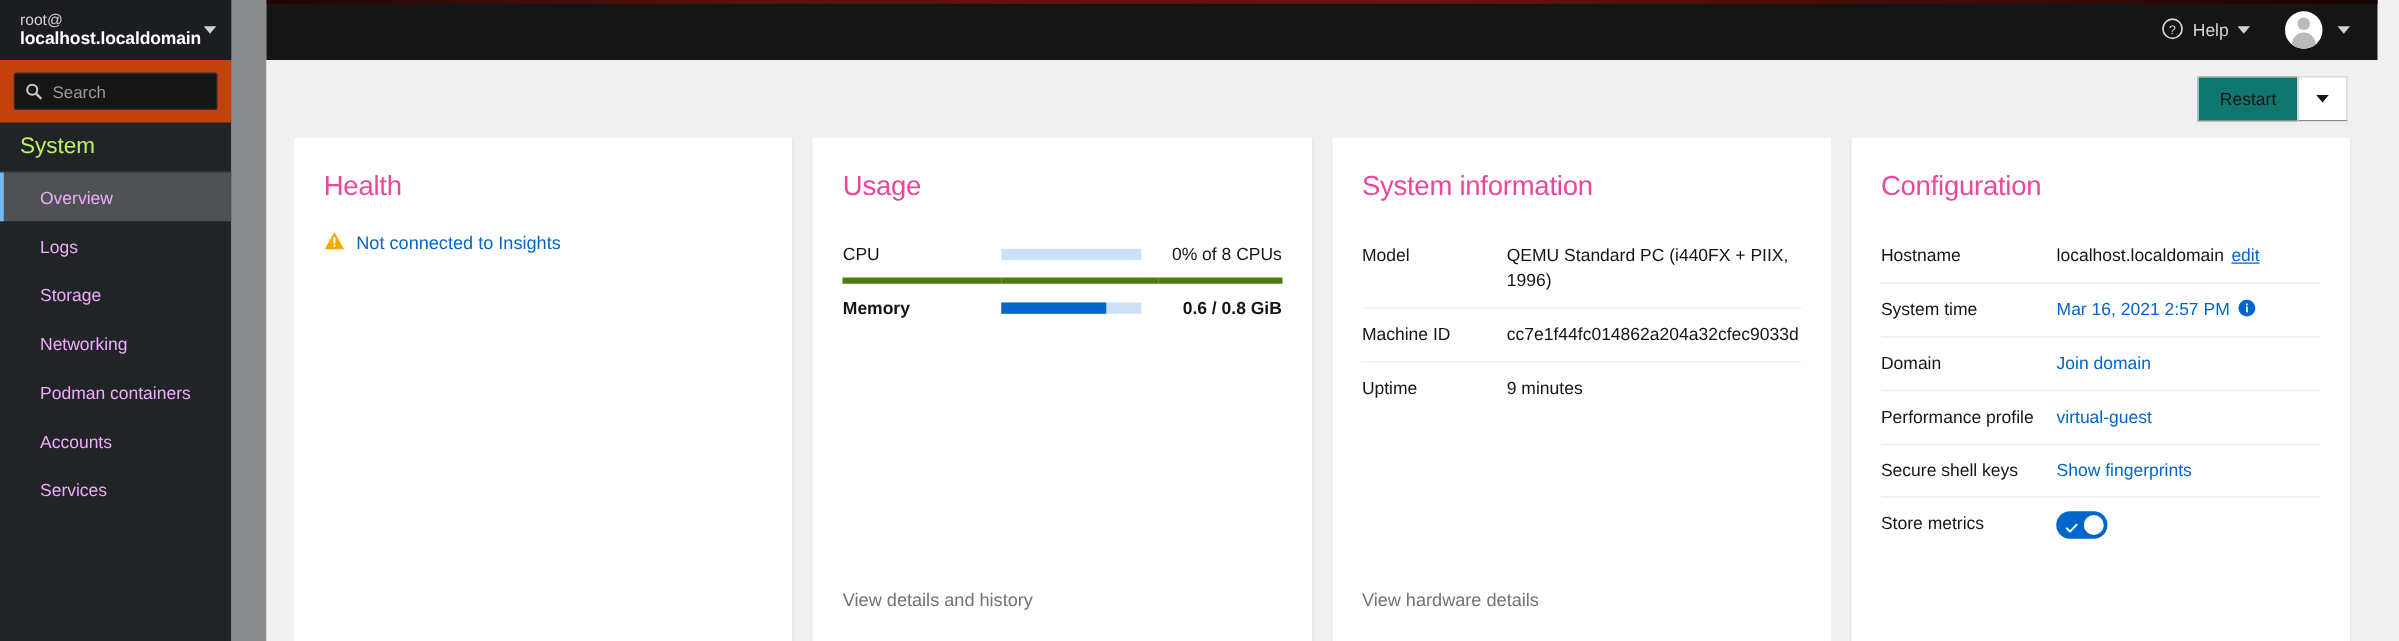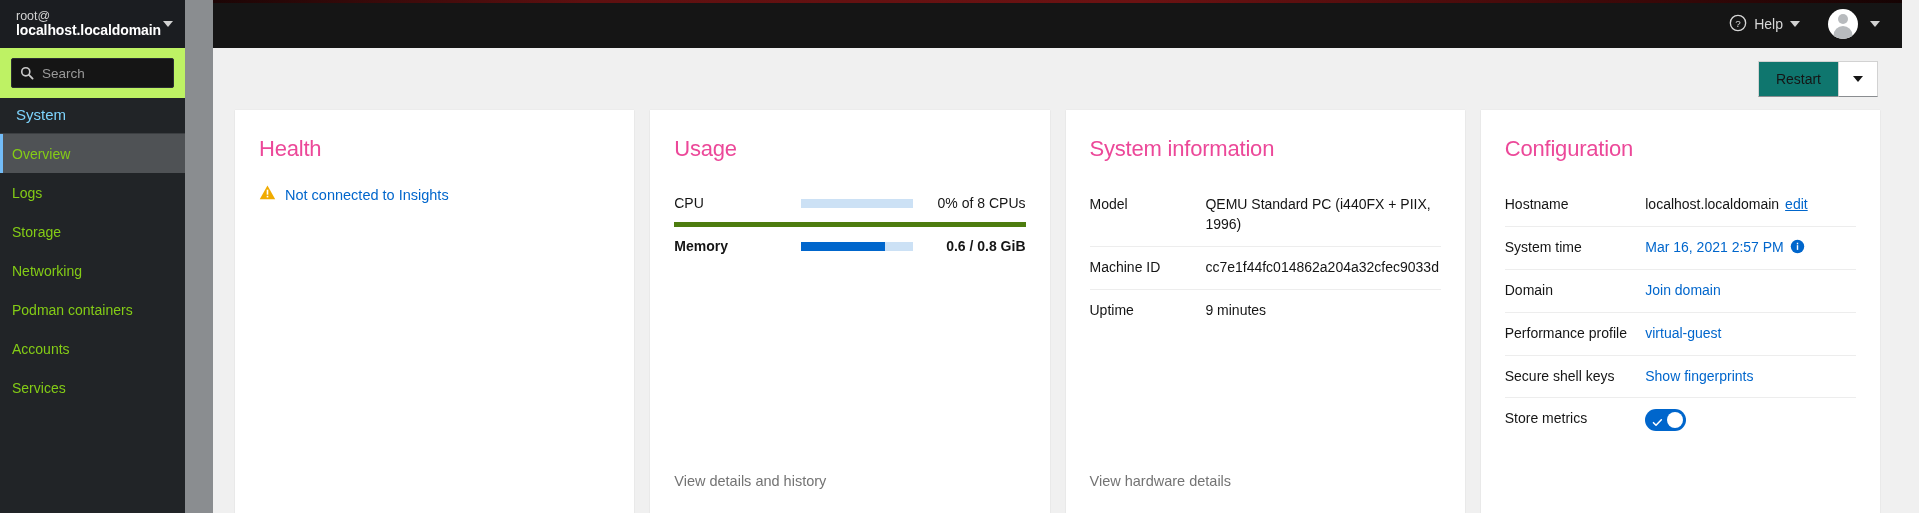--- a/index.html
+++ b/index.html
@@ -29,45 +29,45 @@
   .host-lines { flex: 1; min-width: 0; line-height: 1.08; }
   .host-user { color: #d2d2d2; font-size: 12.5px; }
   .host-name { color: #ffffff; font-size: 14px; font-weight: bold; letter-spacing: -0.1px; }
   .caret-down {
     width: 0; height: 0;
     border-left: 5px solid transparent;
     border-right: 5px solid transparent;
     border-top: 6px solid #d2d2d2;
     margin-left: 6px; flex: 0 0 auto;
   }
-  .search-wrap { padding: 10px 11px 10px 11px; background: #bef264; }
+  .search-wrap { padding: 10px 11px 10px 11px; background: #c2410c; }
   .search-box {
     background: #151515; border: 1px solid #2b2e33;
     height: 30px; border-radius: 2px;
     display: flex; align-items: center; padding: 0 8px;
   }
   .search-ico { flex: 0 0 auto; margin-right: 8px; display: flex; }
   .search-input {
     background: transparent; border: 0; outline: none;
     color: #b7b7b7; font-size: 13.5px;
     font-family: "Liberation Sans", sans-serif;
     width: 100%; height: 100%;
   }
   .search-input::placeholder { color: #9a9a9a; }
   .nav-group-title {
-    color: #7dd3fc; font-size: 15px;
+    color: #bef264; font-size: 18px;
     padding: 8px 16px 10px 16px;
   }
   .nav-sep { height: 1px; background: #3c3f42; margin: 0; }
   .nav-list { list-style: none; }
   .nav-item {
     position: relative;
     height: 39px; display: flex; align-items: center;
-    padding-left: 12px;
-    color: #84cc16; font-size: 14px;
+    padding-left: 32px;
+    color: #f0abfc; font-size: 14px;
     cursor: pointer;
   }
   .nav-item.active { background: #4f5255; }
   .nav-item.active::before {
     content: ""; position: absolute; left: 0; top: 0; bottom: 0;
     width: 3px; background: #73bcf7;
   }
   
   .gutter {
     width: 28px; flex: 0 0 28px; height: 513px;

